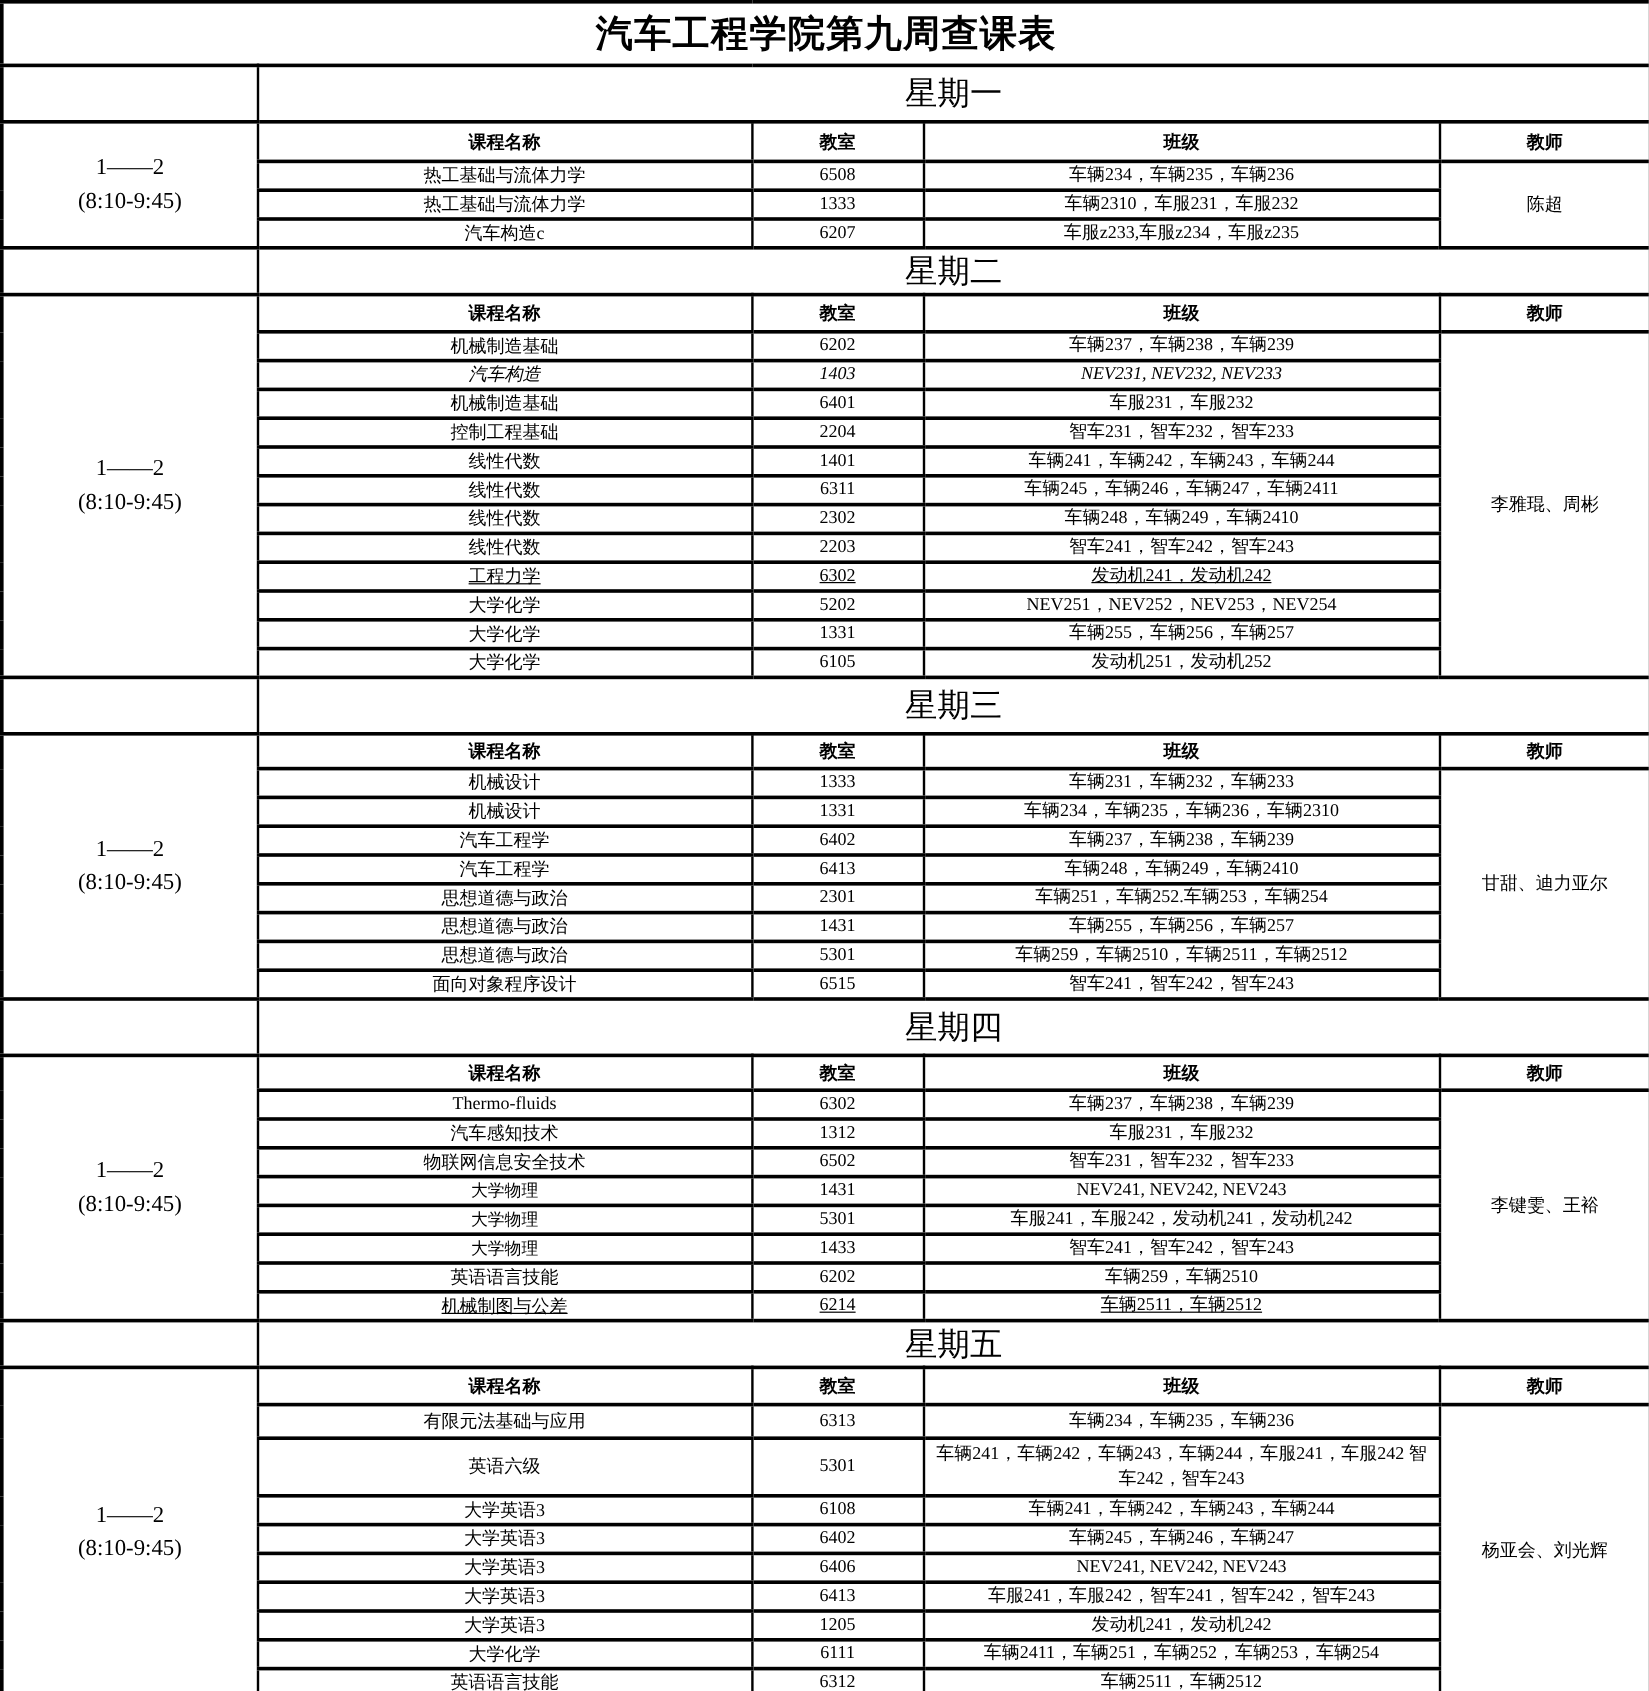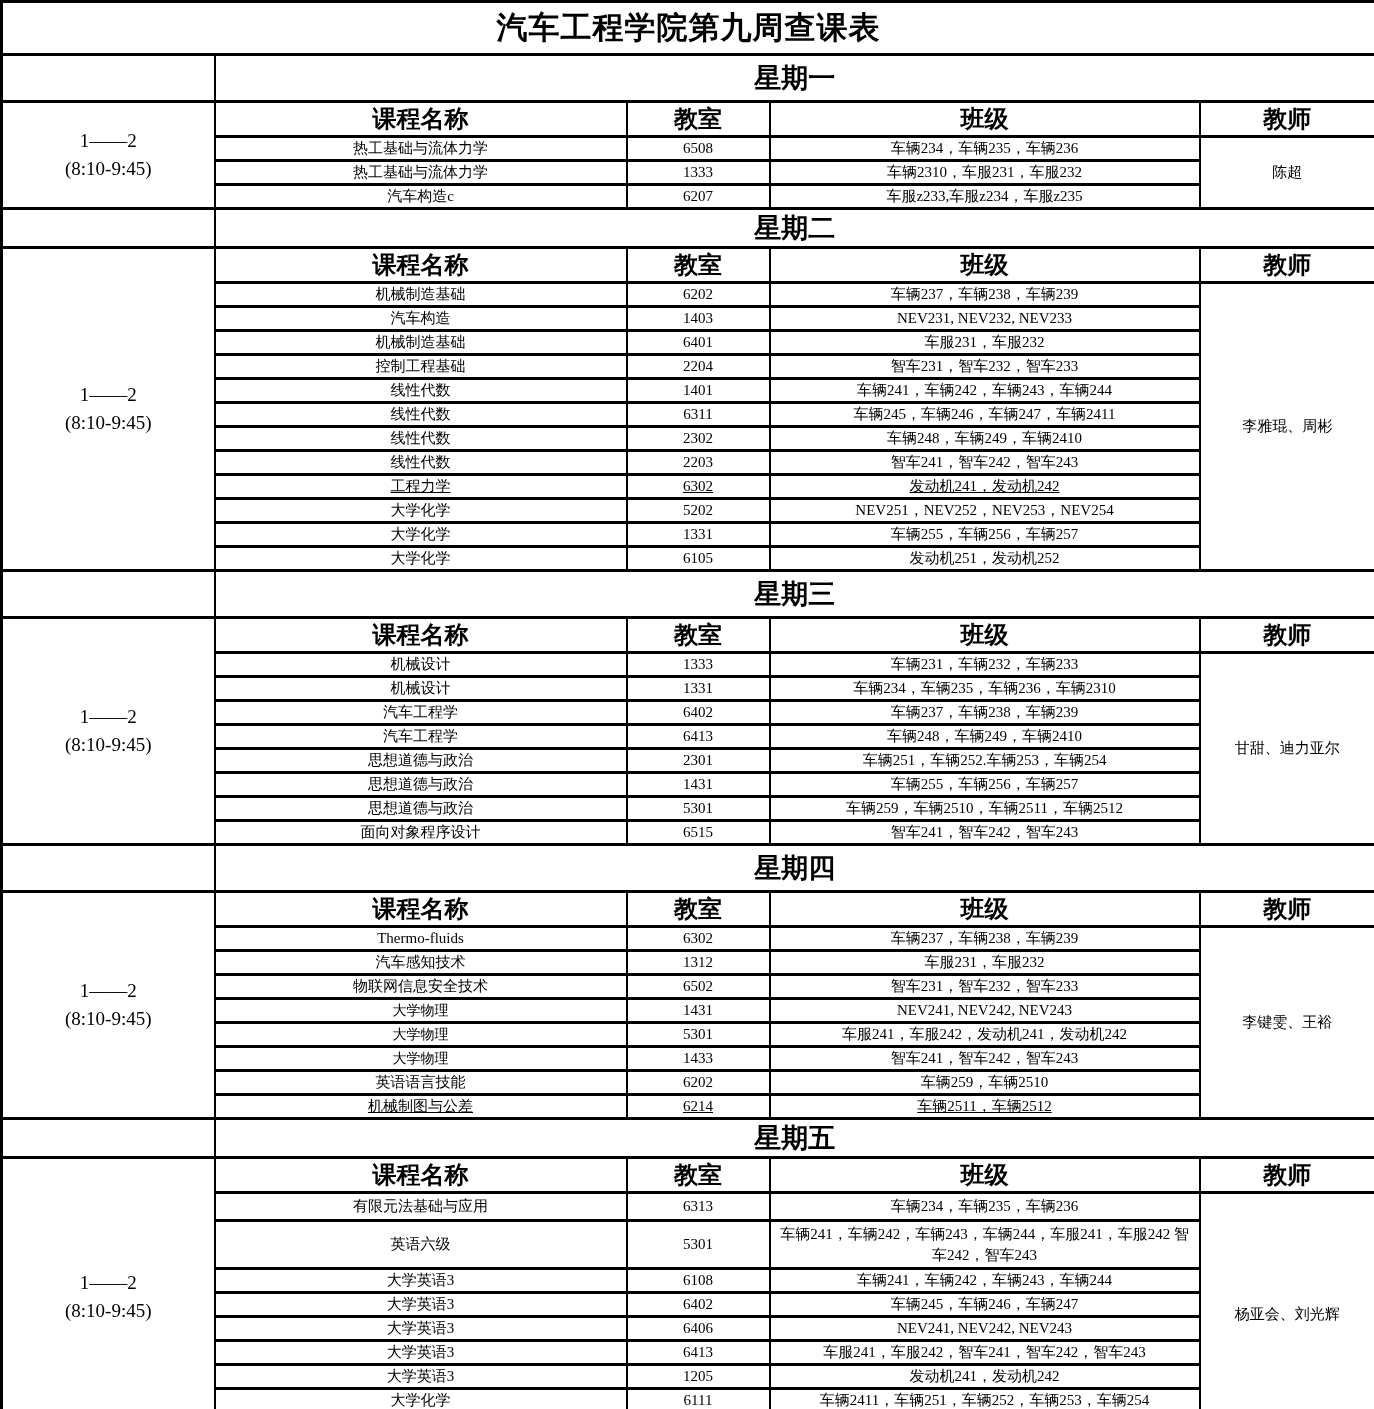--- a/index.html
+++ b/index.html
@@ -20,24 +20,24 @@
     padding: 0 4px;
     overflow: hidden;
   }
   .title-cell {
     font-size: 31px;
     font-weight: bold;
     letter-spacing: 1px;
   }
   .day-cell {
     font-size: 27px;
-    font-weight: bold;
+    font-weight: normal;
   }
   th.col-head {
-    font-size: 24px;
+    font-size: 15px;
     font-weight: bold;
   }
   .time-cell {
     font-size: 19px;
     line-height: 1.45;
   }
   td.data {
     font-size: 15px;
   }
   td.data.sans {
@@ -109,21 +109,21 @@
         <th class="col-head">教室</th>
         <th class="col-head">班级</th>
         <th class="col-head">教师</th>
       </tr>
       <tr style="height: 24px;">
         <td class="data course-cell">机械制造基础</td>
         <td class="data room-cell">6202</td>
         <td class="data class-cell">车辆237，车辆238，车辆239</td>
         <td class="teacher-cell" rowspan="12">李雅琨、周彬</td>
       </tr>
-      <tr style="height: 24px;">
+      <tr style="height: 24px; font-style: italic;">
         <td class="data course-cell">汽车构造</td>
         <td class="data room-cell">1403</td>
         <td class="data class-cell">NEV231, NEV232, NEV233</td>
       </tr>
       <tr style="height: 24px;">
         <td class="data course-cell">机械制造基础</td>
         <td class="data room-cell">6401</td>
         <td class="data class-cell">车服231，车服232</td>
       </tr>
       <tr style="height: 24px;">

